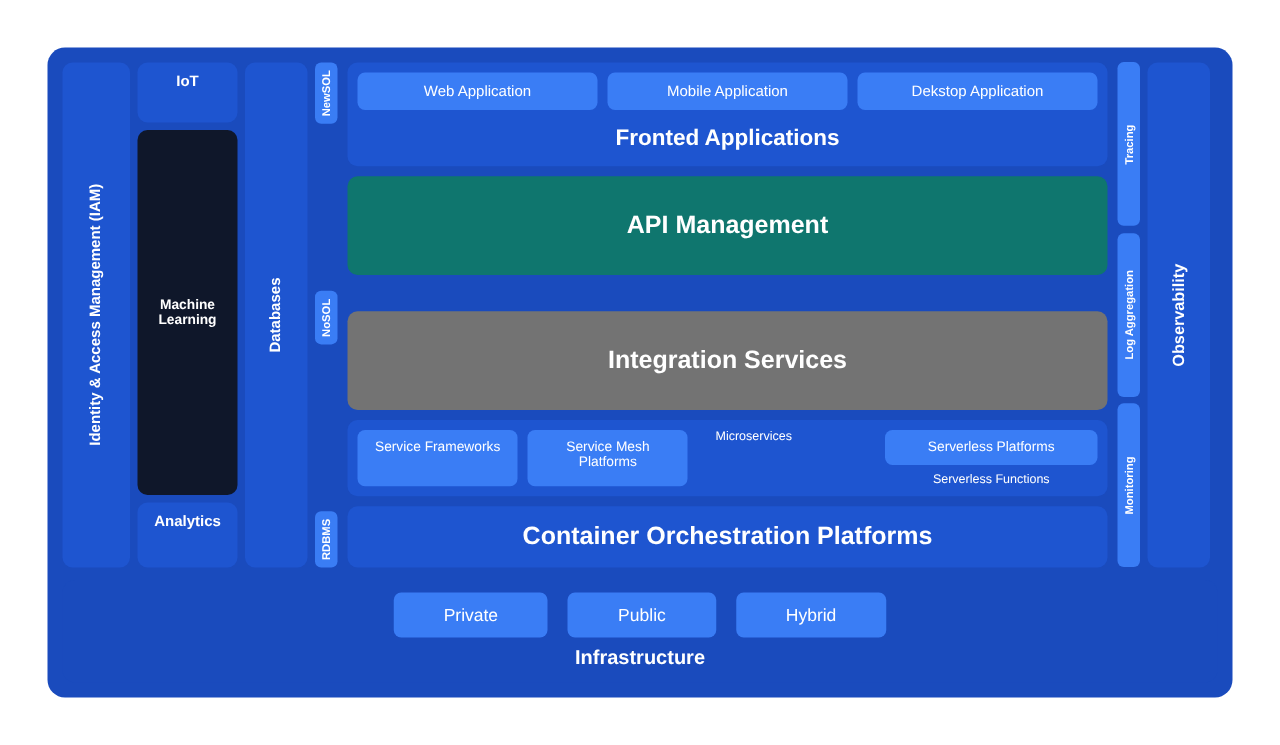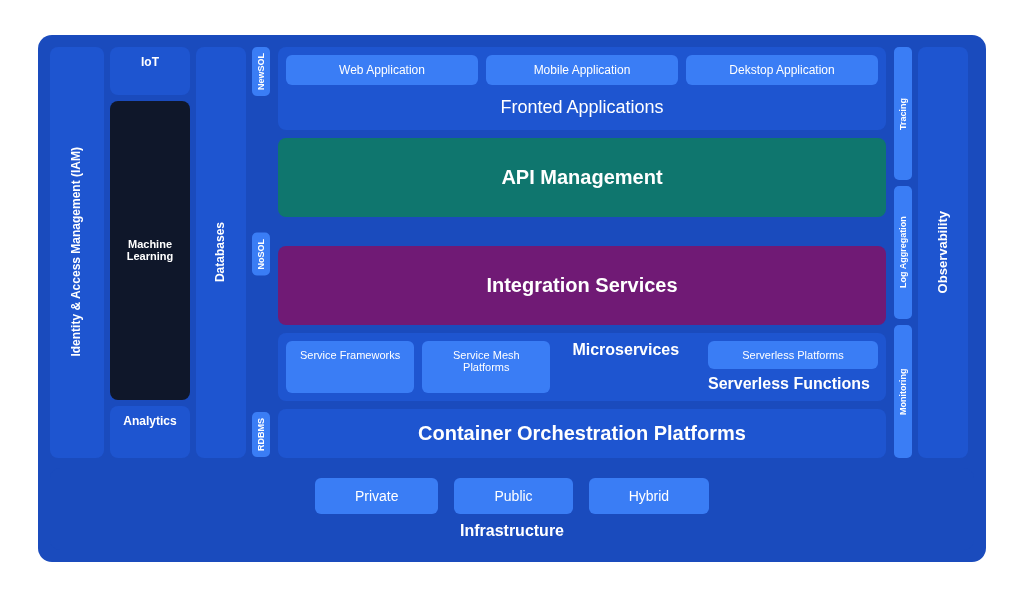--- a/index.html
+++ b/index.html
@@ -188,41 +188,41 @@
       font-size: 12px;
       font-weight: 500;
       padding: 8px 12px;
       text-align: center;
       flex: 1;
     }
 
     .section-label {
       color: #fff;
       font-size: 18px;
-      font-weight: 400;
+      font-weight: 700;
       text-align: center;
       padding: 4px 0;
     }
 
     .section-label-lg {
       color: #fff;
       font-size: 20px;
       font-weight: 700;
       text-align: center;
       padding: 12px 0;
     }
 
     .api-section {
       background: #0f766e;
       border-radius: 8px;
       padding: 16px 8px;
     }
 
     .integration-section {
-      background: #701a75;
+      background: #737373;
       border-radius: 8px;
       padding: 16px 8px;
       margin-top: 21px;
     }
 
     
     .ms-section {
       background: #1e55d0;
       border-radius: 8px;
       padding: 8px;
@@ -248,23 +248,23 @@
       color: #fff;
       font-size: 11px;
       font-weight: 500;
       padding: 8px 10px;
       text-align: center;
       flex: 1;
     }
 
     .ms-label {
       color: #fff;
-      font-size: 16px;
-      font-weight: 700;
-      text-align: left;
+      font-size: 10px;
+      font-weight: 400;
+      text-align: center;
     }
 
     .ms-right {
       display: flex;
       flex-direction: column;
       gap: 6px;
       width: 170px;
     }
 
     .container-section {

